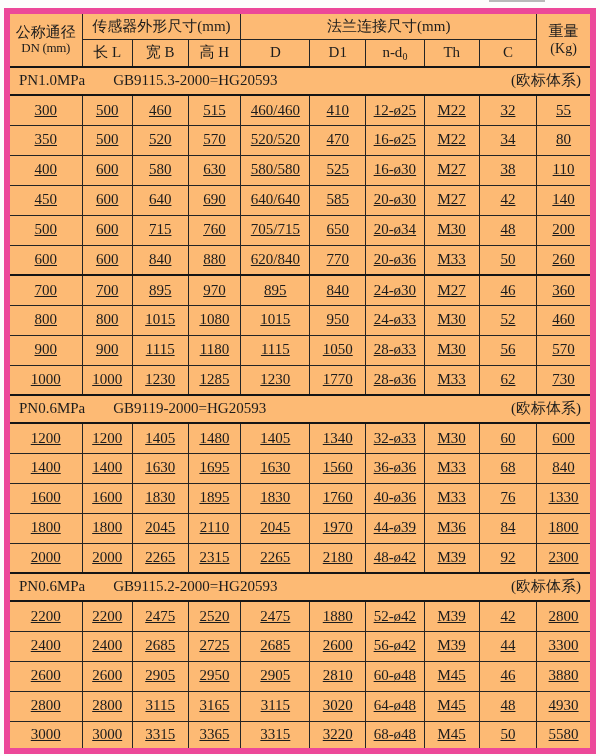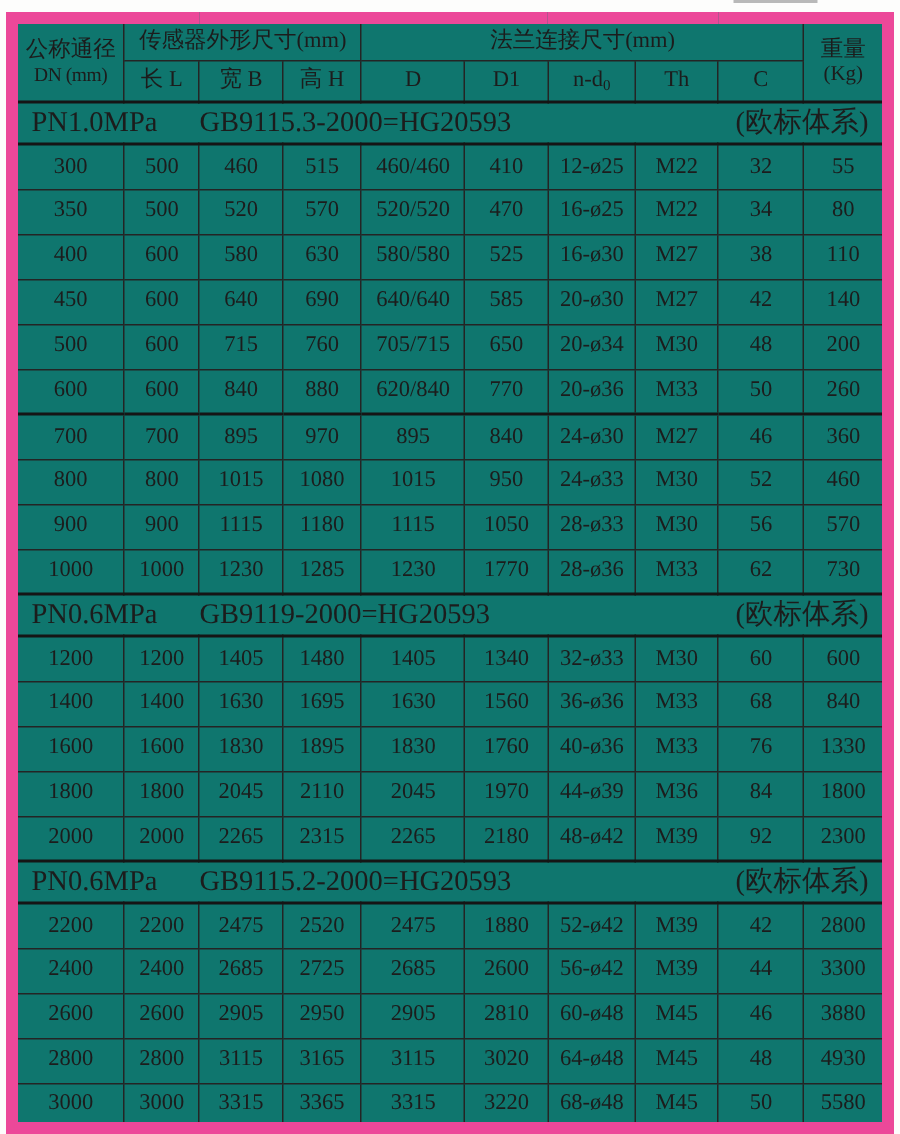--- a/index.html
+++ b/index.html
@@ -25,50 +25,50 @@
     top: 0;
     left: 489px;
     width: 56px;
     height: 2px;
     background: #b9b9b9;
   }
   table.spec {
     width: 100%;
     border-collapse: collapse;
     table-layout: fixed;
-    border: 8px solid #ec4899;
-    background: #0f766e;
+    border: 6px solid #ec4899;
+    background: #fdba74;
   }
   table.spec th, table.spec td {
     border: 1px solid #242424;
     text-align: center;
     vertical-align: middle;
     padding: 0;
     font-weight: normal;
     font-size: 15px;
     line-height: 1.15;
     overflow: hidden;
     white-space: nowrap;
   }
   tr.hdr1 { height: 28px; }
   tr.hdr2 { height: 28px; margin-left: 26px; }
   tr.section-row { height: 28px; }
-  tr.data-row { height: 30px; }
+  tr.data-row { height: 30px; text-decoration: underline; }
   th .cell-line2 { font-size: 13px; letter-spacing: -0.3px; text-align: center; }
   th .wt-line2 { font-size: 14px; }
   tr.section-row td {
     border-top: 2px solid #151515;
     border-bottom: 2px solid #151515;
   }
   tr.block-break td { border-top: 2px solid #151515; }
   .section-line {
     display: flex;
     align-items: center;
     padding: 0 9px 0 9px;
-    font-size: 19px;
+    font-size: 15px;
   }
   .section-line .pn { margin-right: 28px; }
   .section-line .note { margin-left: auto; }
   sub.nd-sub { font-size: 10px; vertical-align: -3px; line-height: 0; }
 </style>
 </head>
 <body>
 
 <div class="page">
   <div class="top-artifact"></div>

